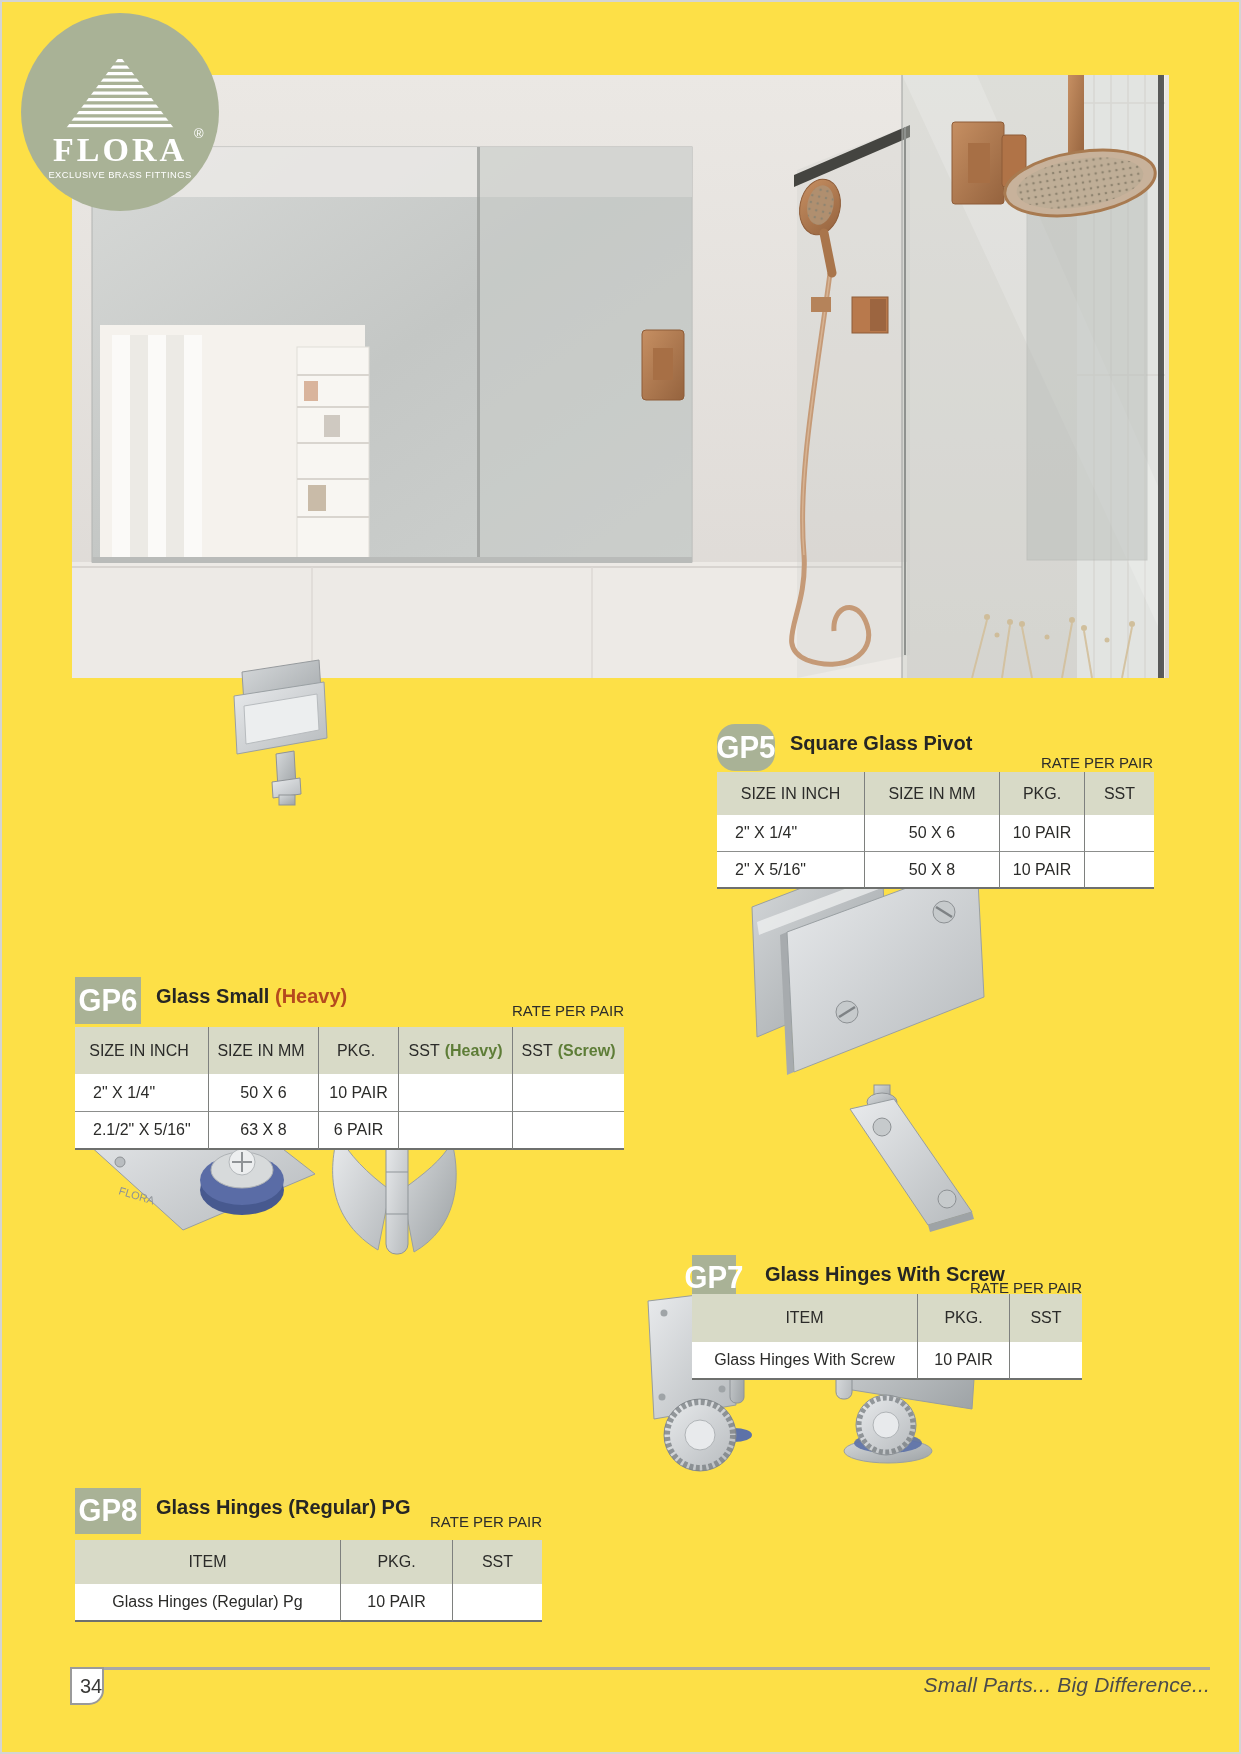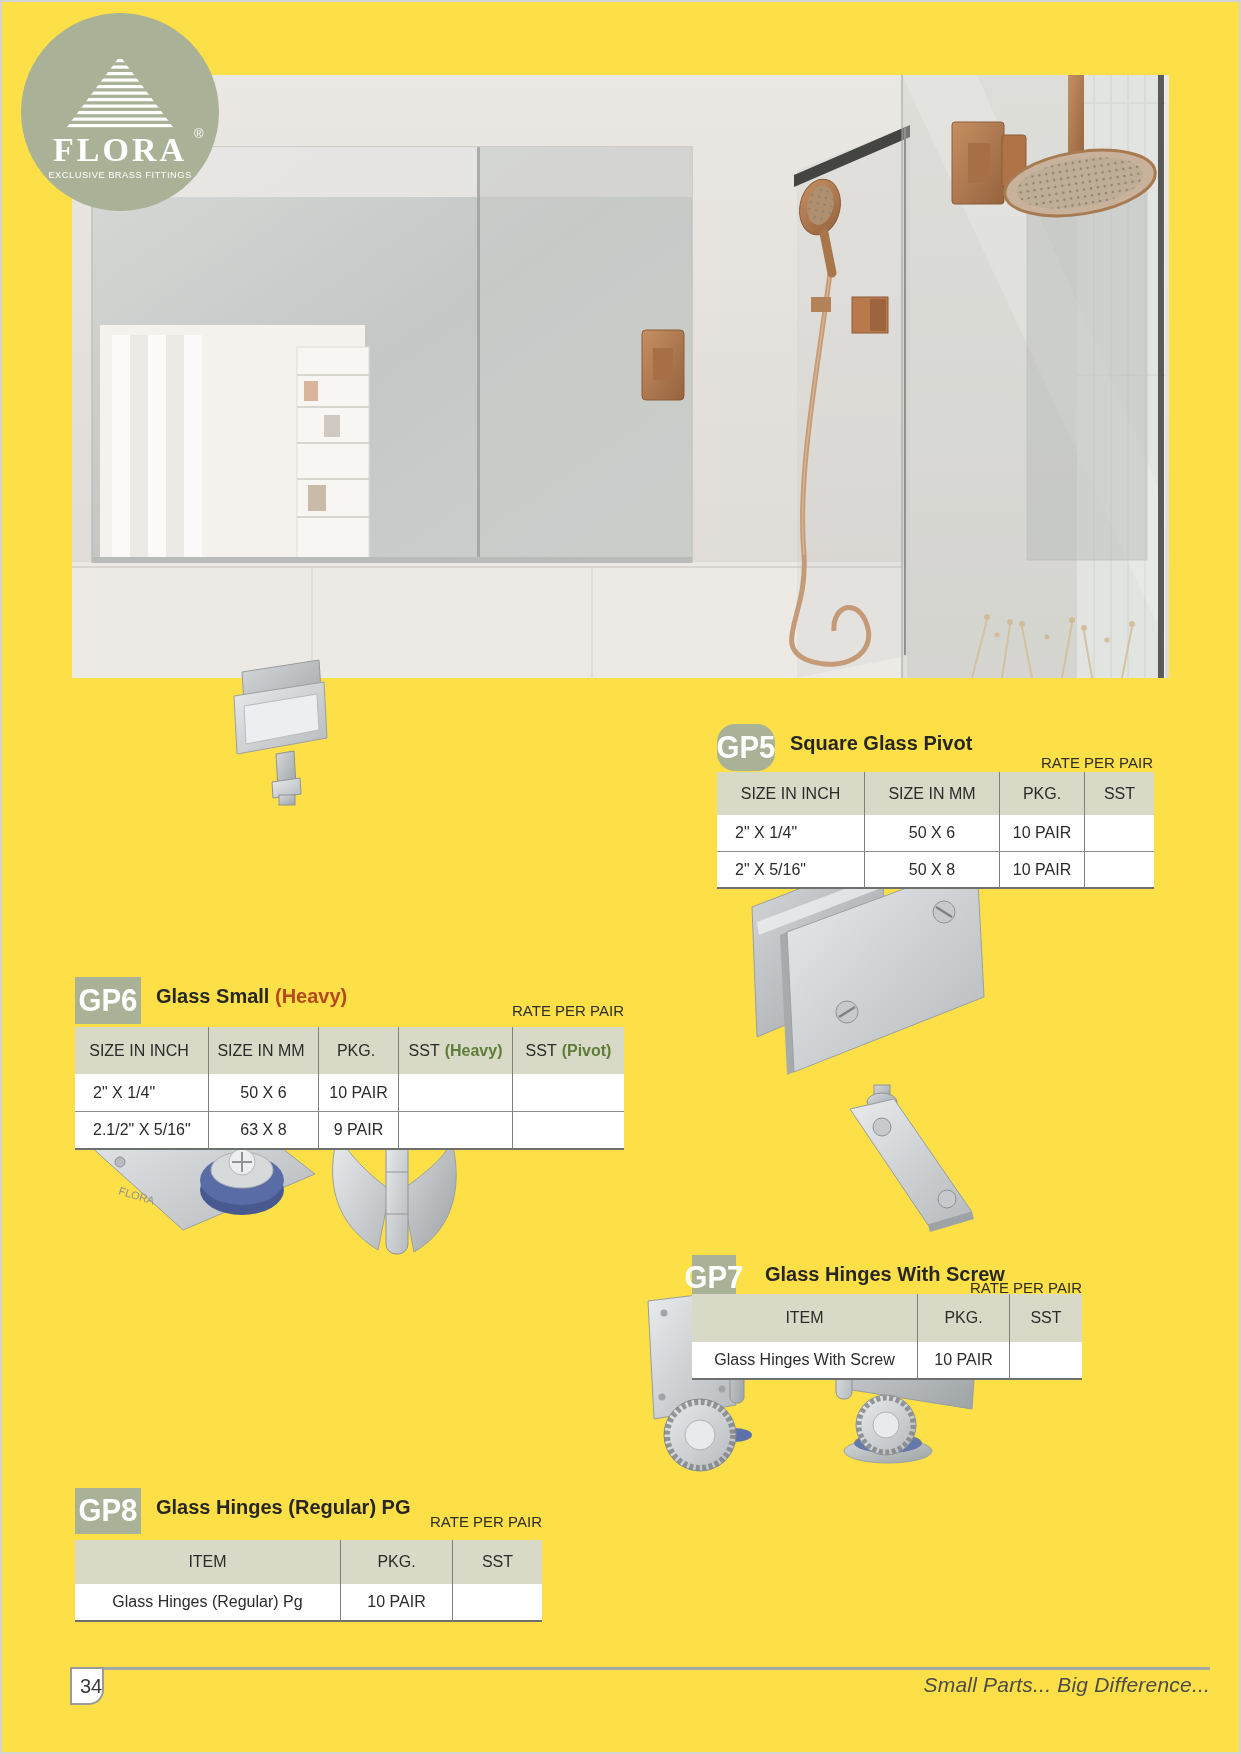--- a/index.html
+++ b/index.html
@@ -355,32 +355,32 @@
       <div class="c th">
           <span>PKG.</span>
           <span class="green"></span>
         </div>
       <div class="c th">
           <span>SST</span>
           <span class="green">(Heavy)</span>
         </div>
       <div class="c th">
           <span>SST</span>
-          <span class="green">(Pivot)</span>
+          <span class="green">(Screw)</span>
         </div>
 
       <div class="c td al first">2" X 1/4"</div>
       <div class="c td">50 X 6</div>
       <div class="c td">10 PAIR</div>
       <div class="c td"></div>
       <div class="c td"></div>
 
       <div class="c td lr al first">2.1/2" X 5/16"</div>
       <div class="c td lr">63 X 8</div>
-      <div class="c td lr">9 PAIR</div>
+      <div class="c td lr">6 PAIR</div>
       <div class="c td lr"></div>
       <div class="c td lr"></div>
     </div>
   </section>
 
   <section>
     <div class="badge" style="left:690px;top:1253px;width:44px;height:46px;">
         <span>GP7</span>
       </div>
     <h2 class="sec-title" style="left:763px;top:1261px;">Glass Hinges With Screw</h2>

